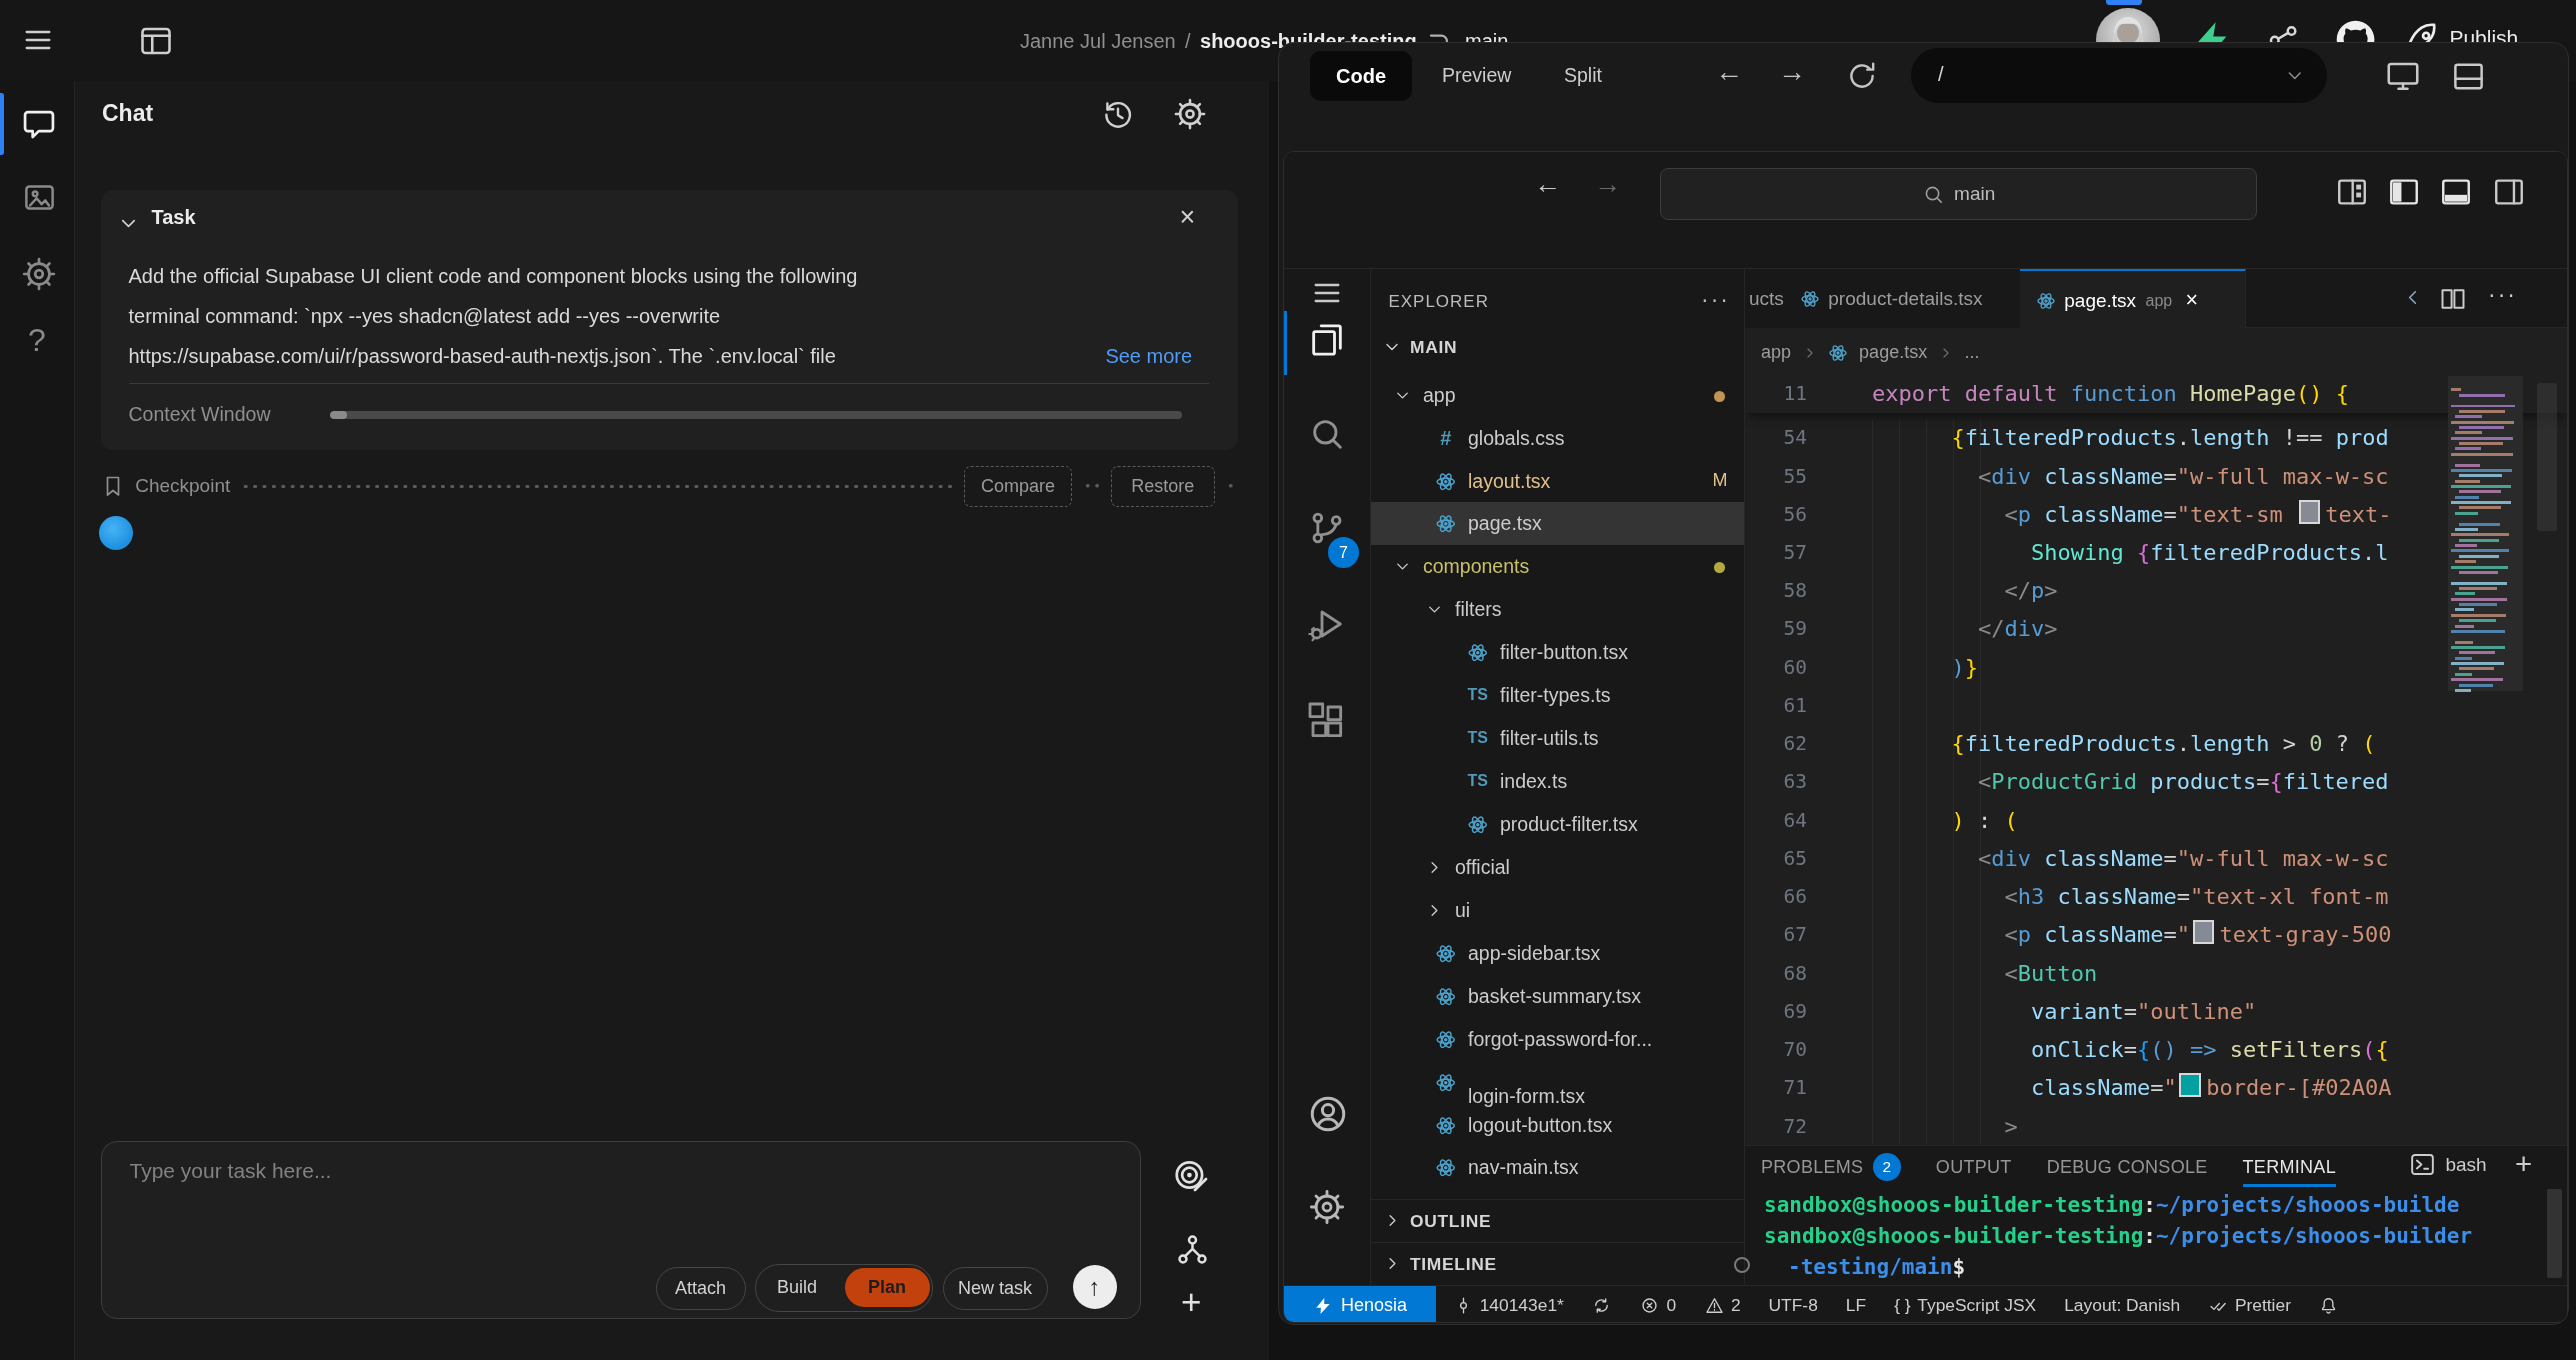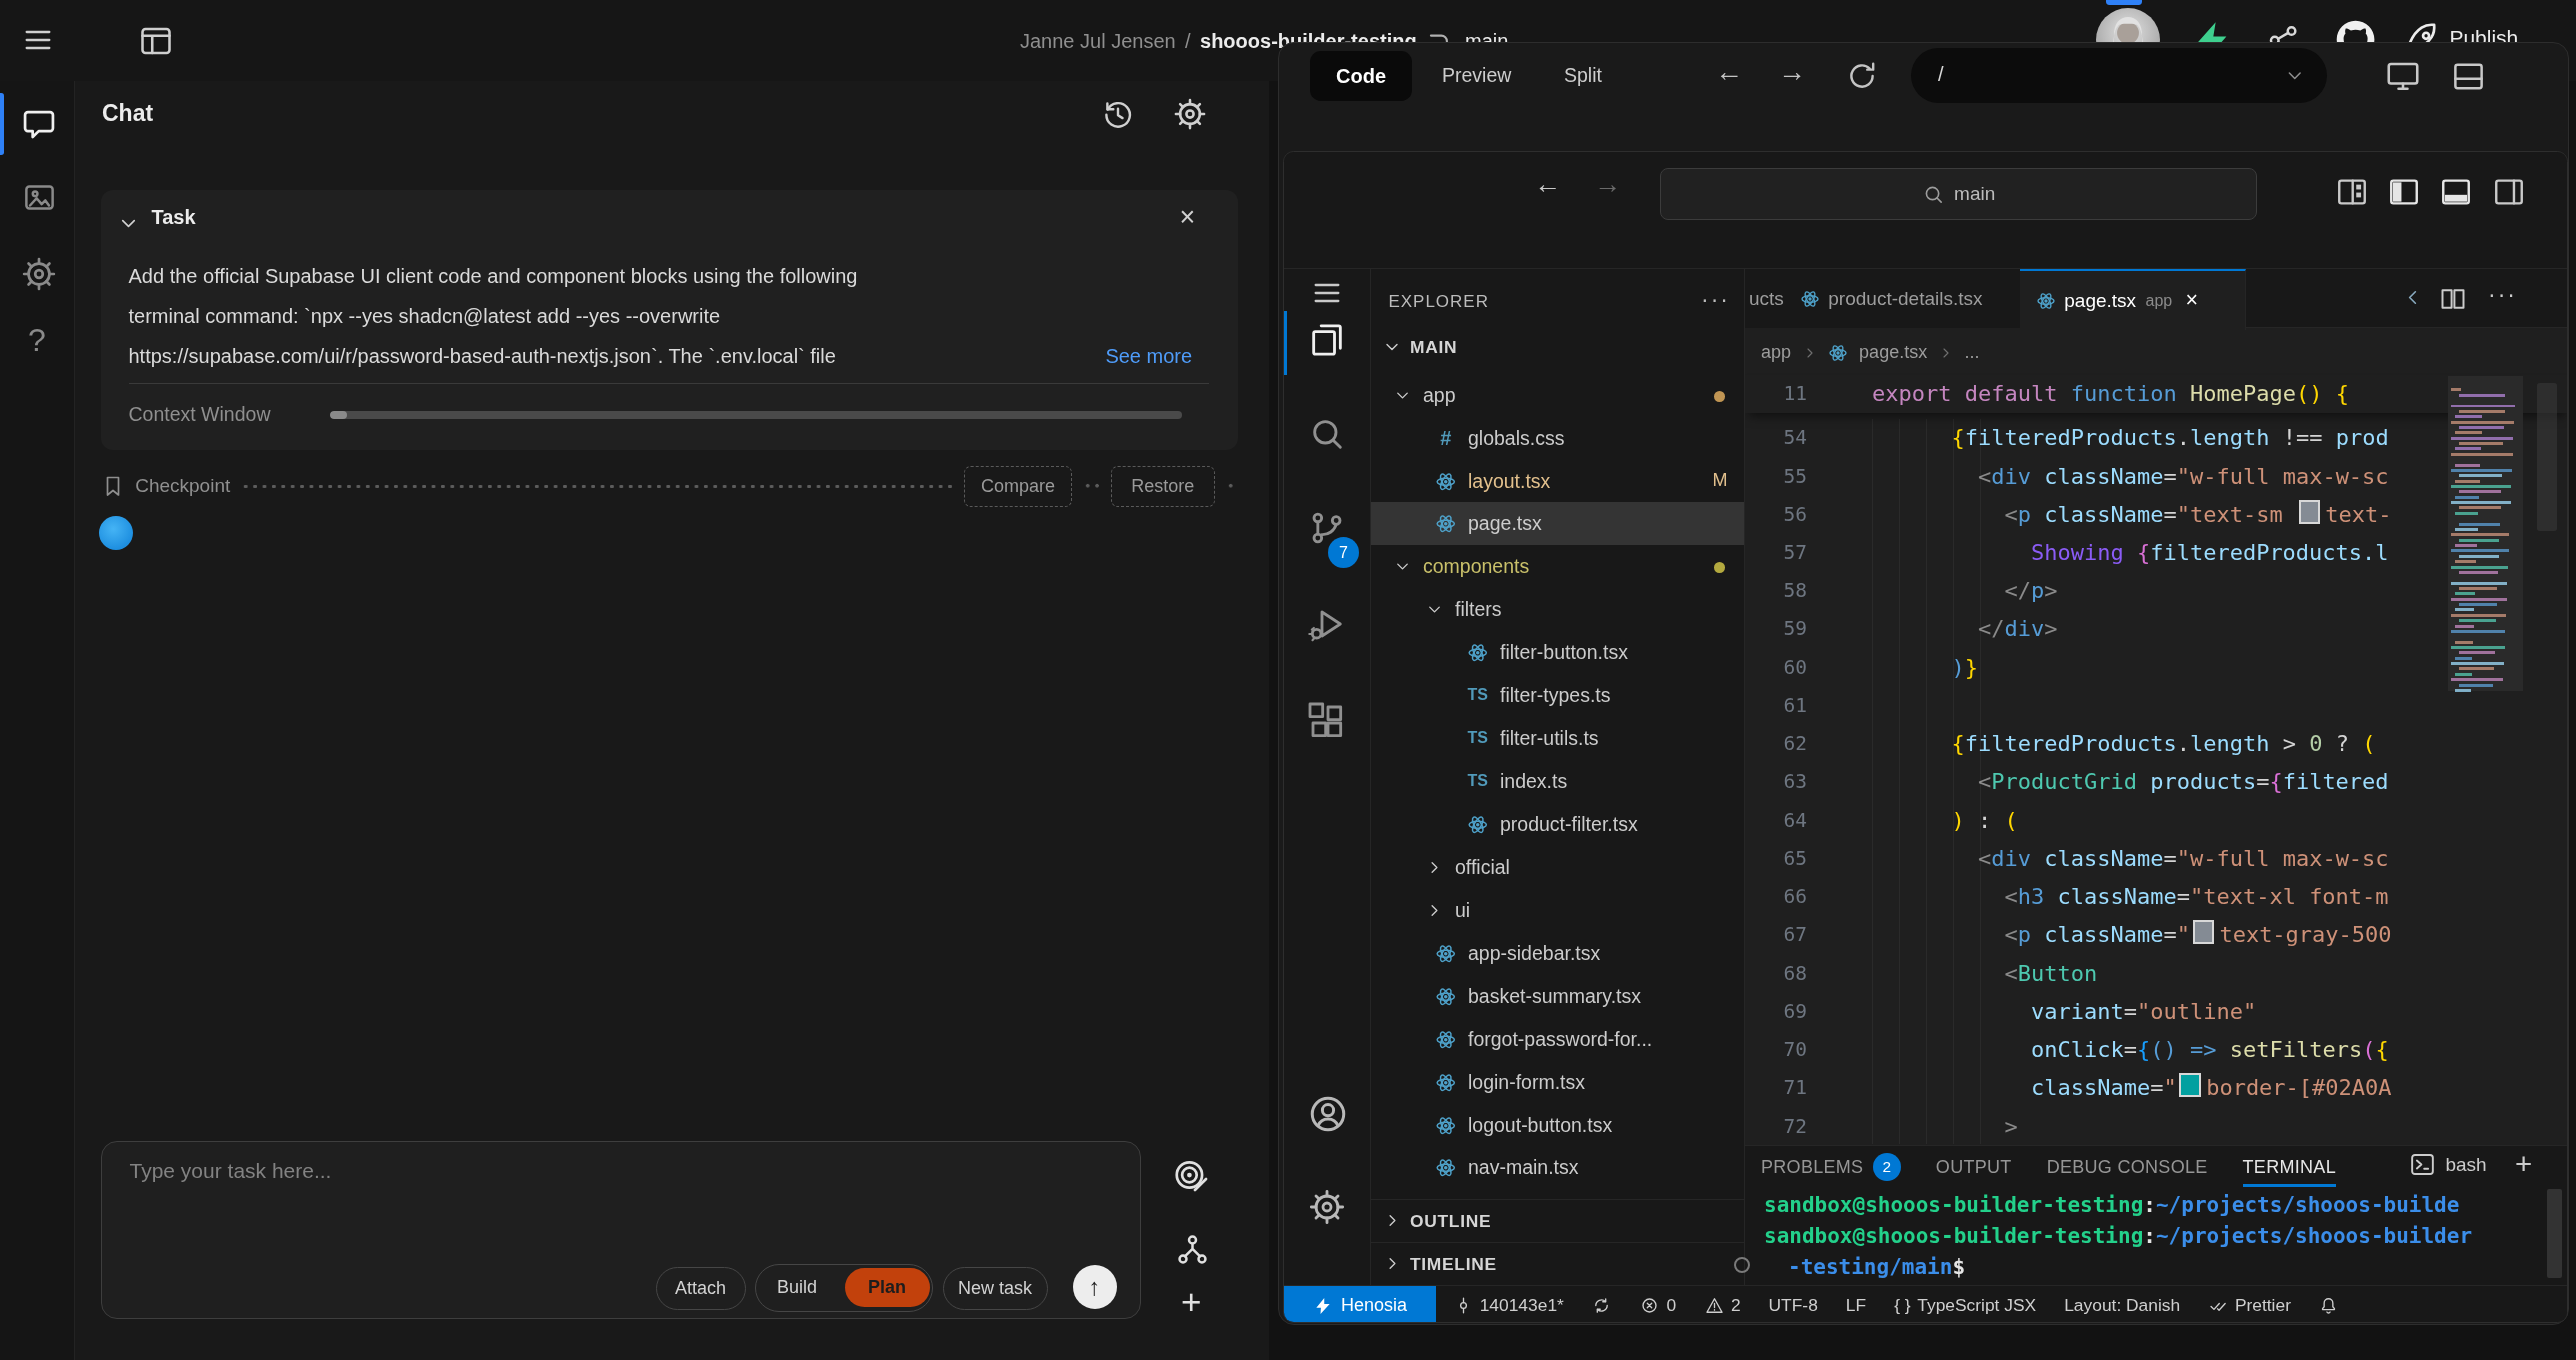--- a/index.html
+++ b/index.html
@@ -610,21 +610,21 @@
               <g fill="none" stroke="#4ea1c9" stroke-width="1.7" stroke-linecap="round" stroke-linejoin="round">
                 <g stroke="#4ea1c9" fill="none">
                   <ellipse cx="12" cy="12" rx="9.6" ry="3.9"></ellipse>
                   <ellipse cx="12" cy="12" rx="9.6" ry="3.9" transform="rotate(60 12 12)"></ellipse>
                   <ellipse cx="12" cy="12" rx="9.6" ry="3.9" transform="rotate(120 12 12)"></ellipse>
                 </g>
                 <circle cx="12" cy="12" r="2" fill="#4ea1c9" stroke="none"></circle>
               </g>
             </svg>
           </span>
-          <span class="r tree-label" style="left:97px;top:10px;color:#cccccc">login-form.tsx</span>
+          <span class="r tree-label" style="left:97px;top:24px;color:#cccccc">login-form.tsx</span>
         </div>
         <div class="r" style="left: 0px; top: 835px; width: 374px; height: 43px;">
           <span class="r ic" style="left:64px;top:10.7px;width:21.5px;height:21.5px">
             <svg width="21.5" height="21.5" viewBox="0 0 24 24" style="display:block;color:#4ea1c9">
               <g fill="none" stroke="#4ea1c9" stroke-width="1.7" stroke-linecap="round" stroke-linejoin="round">
                 <g stroke="#4ea1c9" fill="none">
                   <ellipse cx="12" cy="12" rx="9.6" ry="3.9"></ellipse>
                   <ellipse cx="12" cy="12" rx="9.6" ry="3.9" transform="rotate(60 12 12)"></ellipse>
                   <ellipse cx="12" cy="12" rx="9.6" ry="3.9" transform="rotate(120 12 12)"></ellipse>
                 </g>
@@ -772,21 +772,21 @@
         <div class="r" style="left: 0px; top: 189px; width: 824px; height: 38px;">
           <span class="r mono" style="left:0;top:0;width:62px;text-align:right;color:#6e7681;font-size:19.5px;line-height:38px">55</span>
           <span class="r mono tk" style="left:127px;top:0;font-size:22px;line-height:38px"><span style="color:#D4D4D4">        </span><span style="color:#8a8a8a">&lt;</span><span style="color:#569CD6">div</span><span style="color:#D4D4D4"> </span><span style="color:#9CDCFE">className</span><span style="color:#D4D4D4">=</span><span style="color:#CE9178">"w-full max-w-sc</span></span>
         </div>
         <div class="r" style="left: 0px; top: 227px; width: 824px; height: 38px;">
           <span class="r mono" style="left:0;top:0;width:62px;text-align:right;color:#6e7681;font-size:19.5px;line-height:38px">56</span>
           <span class="r mono tk" style="left:127px;top:0;font-size:22px;line-height:38px"><span style="color:#D4D4D4">          </span><span style="color:#8a8a8a">&lt;</span><span style="color:#569CD6">p</span><span style="color:#D4D4D4"> </span><span style="color:#9CDCFE">className</span><span style="color:#D4D4D4">=</span><span style="color:#CE9178">"text-sm </span><span class="sw" style="background:#848b94"></span><span style="color:#CE9178">text-</span></span>
         </div>
         <div class="r" style="left: 0px; top: 265px; width: 824px; height: 38px;">
           <span class="r mono" style="left:0;top:0;width:62px;text-align:right;color:#6e7681;font-size:19.5px;line-height:38px">57</span>
-          <span class="r mono tk" style="left:127px;top:0;font-size:22px;line-height:38px"><span style="color:#D4D4D4">            </span><span style="color:#8b5cf6">Showing </span><span style="color:#DA70D6">{</span><span style="color:#9CDCFE">filteredProducts</span><span style="color:#9CDCFE">.l</span></span>
+          <span class="r mono tk" style="left:127px;top:0;font-size:22px;line-height:38px"><span style="color:#D4D4D4">            </span><span style="color:#5eead4">Showing </span><span style="color:#DA70D6">{</span><span style="color:#9CDCFE">filteredProducts</span><span style="color:#9CDCFE">.l</span></span>
         </div>
         <div class="r" style="left: 0px; top: 303px; width: 824px; height: 38px;">
           <span class="r mono" style="left:0;top:0;width:62px;text-align:right;color:#6e7681;font-size:19.5px;line-height:38px">58</span>
           <span class="r mono tk" style="left:127px;top:0;font-size:22px;line-height:38px"><span style="color:#D4D4D4">          </span><span style="color:#8a8a8a">&lt;/</span><span style="color:#569CD6">p</span><span style="color:#8a8a8a">&gt;</span></span>
         </div>
         <div class="r" style="left: 0px; top: 341px; width: 824px; height: 38px;">
           <span class="r mono" style="left:0;top:0;width:62px;text-align:right;color:#6e7681;font-size:19.5px;line-height:38px">59</span>
           <span class="r mono tk" style="left:127px;top:0;font-size:22px;line-height:38px"><span style="color:#D4D4D4">        </span><span style="color:#8a8a8a">&lt;/</span><span style="color:#569CD6">div</span><span style="color:#8a8a8a">&gt;</span></span>
         </div>
         <div class="r" style="left: 0px; top: 380px; width: 824px; height: 38px;">

